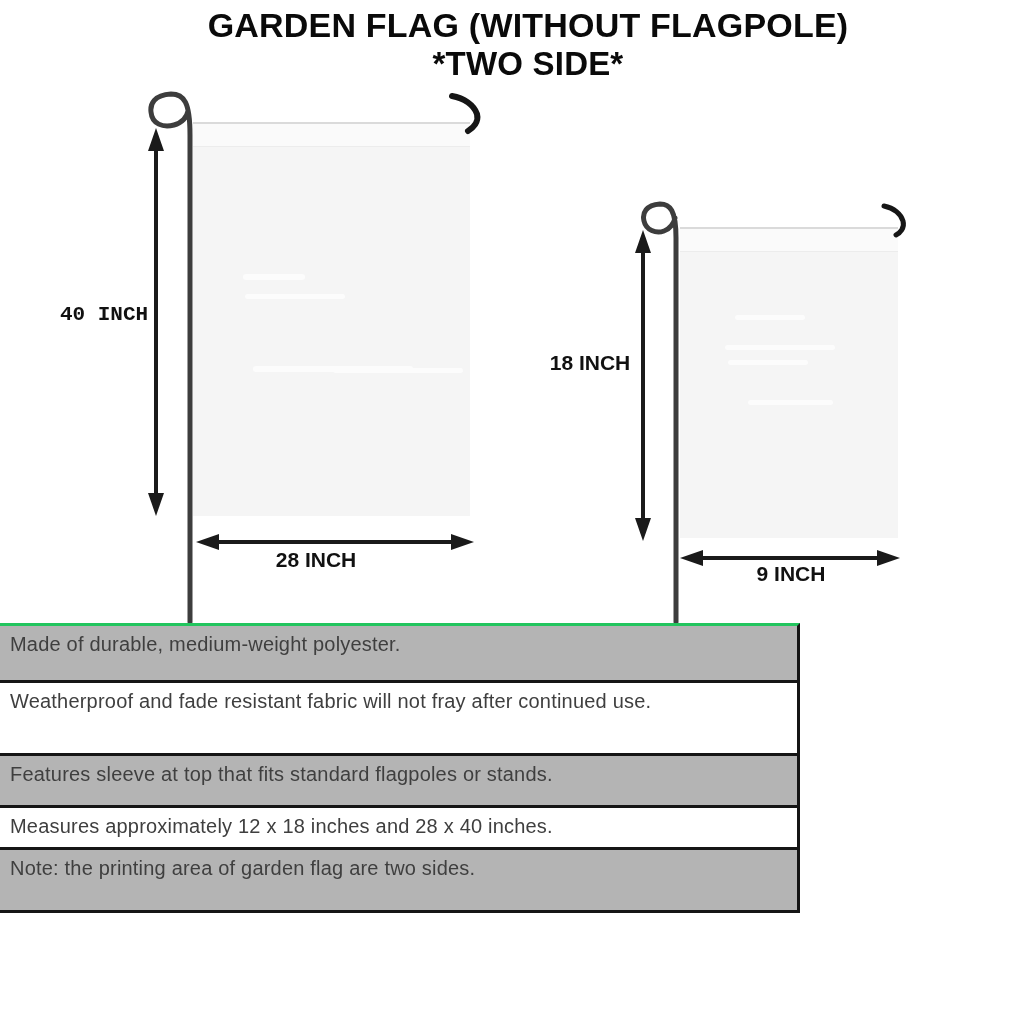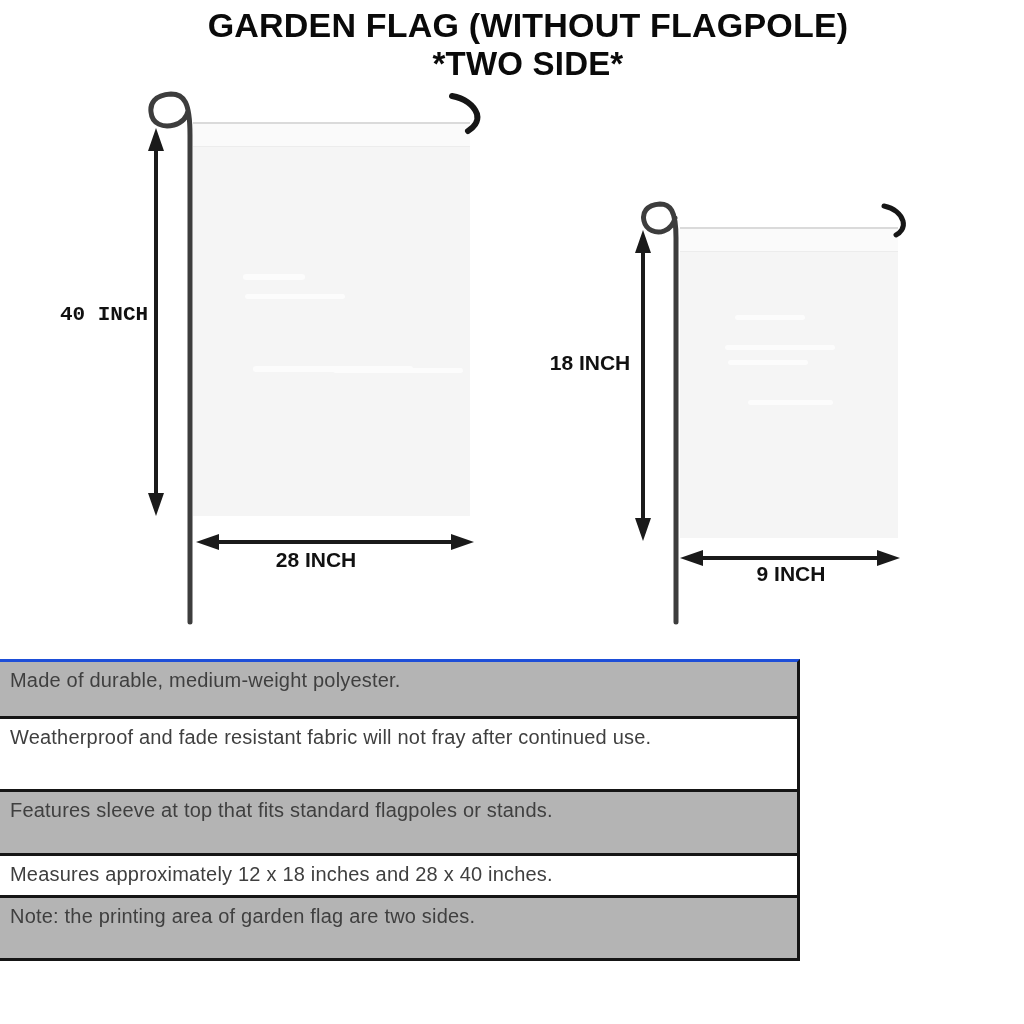--- a/index.html
+++ b/index.html
@@ -29,34 +29,34 @@
     font-size:21px;font-weight:bold;color:#111111;white-space:nowrap;
   }
   .lbl-40{left:44px;top:303px;font-family:Liberation Mono, monospace;}
   .lbl-28{left:256px;top:548px;}
   .lbl-18{left:530px;top:351px;}
   .lbl-12{left:731px;top:562px;}
   
   .overlay{position:absolute;left:0;top:0;pointer-events:none;}
   
   .features{
-    position:absolute;left:0;top:659px;width:797px;
-    border-top:3px solid #1d4ed8;border-right:3px solid #151515;border-bottom:3px solid #151515;
+    position:absolute;left:0;top:623px;width:797px;
+    border-top:3px solid #22c55e;border-right:3px solid #151515;border-bottom:3px solid #151515;
     background:#c2410c;
   }
   .feature-row{
     box-sizing:border-box;
     padding:7px 10px 0 10px;
     font-size:20px;color:#3f3f3f;letter-spacing:.2px;
   }
   .feature-row.shaded{background:#b4b4b4;}
   .feature-row.plain{background:#ffffff;}
   .r1{height:57px;border-bottom:3px solid #151515;}
   .r2{height:73px;border-bottom:3px solid #151515;}
-  .r3{height:64px;border-bottom:3px solid #151515;}
+  .r3{height:52px;border-bottom:3px solid #151515;}
   .r4{height:42px;border-bottom:3px solid #151515;}
   .r5{height:60px;}
 </style>
 </head>
 <body>
 
 <div class="canvas">
 
   <div class="title">
     <div class="l1">GARDEN FLAG (WITHOUT FLAGPOLE)</div>

